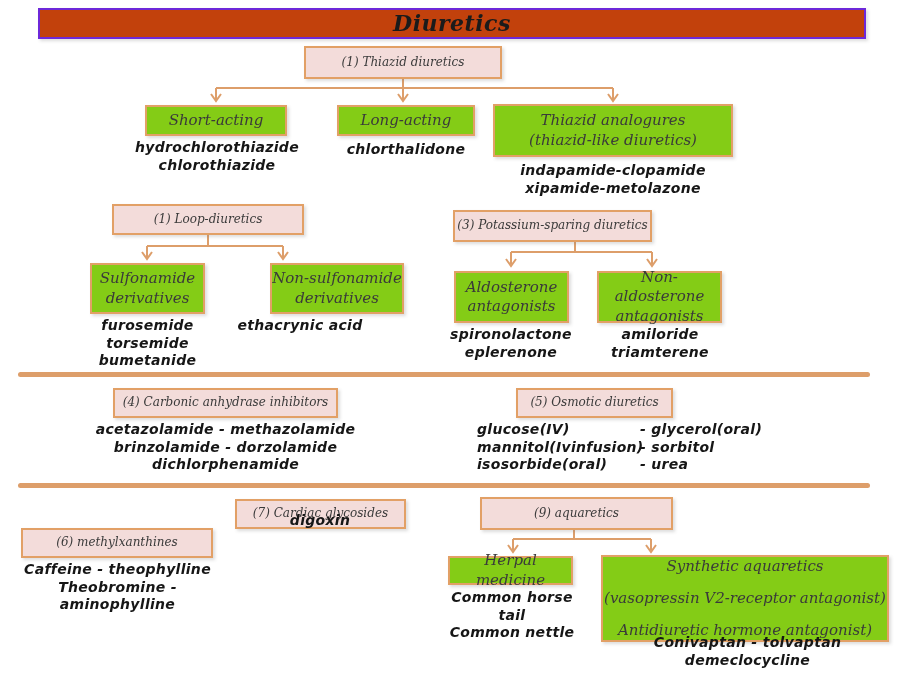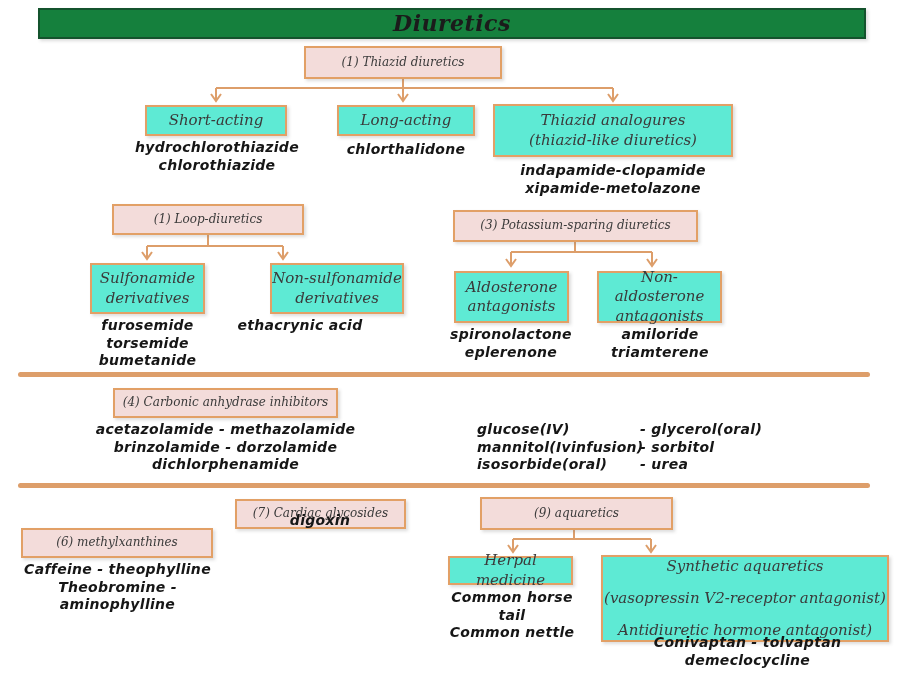--- a/index.html
+++ b/index.html
@@ -8,27 +8,27 @@
     overflow:hidden;font-family:"Liberation Sans",sans-serif;
   }
   
   .box{
     position:absolute;box-sizing:border-box;
     display:flex;flex-direction:column;justify-content:center;align-items:center;
     text-align:center;
     box-shadow:2px 2px 3px rgba(120,120,120,.25);
   }
   .banner{
-    background:#15803d;border:2px solid #14532d;
+    background:#c2410c;border:2px solid #6d28d9;
   }
   .cat{
     background:#f3dcda;border:2px solid #e2a066;
   }
   .leaf{
-    background:#5eead4;border:2px solid #e2a066;
+    background:#84cc16;border:2px solid #e2a066;
   }
   
   .lbl{
     font-family:"DejaVu Serif","Liberation Serif",serif;
     font-style:italic;color:#3a3a3a;line-height:1.3;
   }
   .title-lbl{font-size:22px;color:#1b1b1b;font-weight:600;letter-spacing:.5px;}
   .cat-lbl{font-size:12px;}
   .leaf-lbl{font-size:15px;}
   .drug{
@@ -113,21 +113,21 @@
   </div>
 
   <div class="box leaf" style="left:233px;top:263px;width:134px;height:51px;margin-left:37px;">
     <div class="lbl leaf-lbl">Non-sulfonamide</div>
     <div class="lbl leaf-lbl">derivatives</div>
   </div>
   <div class="drug" style="left:225px;top:317px;width:150px;">
     <div>ethacrynic acid</div>
   </div>
 
-  <div class="box cat" style="left:453px;top:210px;width:245px;height:32px;">
+  <div class="box cat" style="left:453px;top:210px;width:199px;height:32px;">
     <div class="lbl cat-lbl">(3) Potassium-sparing diuretics</div>
   </div>
 
   <div class="box leaf" style="left:454px;top:271px;width:115px;height:52px;">
     <div class="lbl leaf-lbl">Aldosterone</div>
     <div class="lbl leaf-lbl">antagonists</div>
   </div>
   <div class="drug" style="left:446px;top:326px;width:130px;">
     <div>spironolactone</div>
     <div>eplerenone</div>
@@ -144,20 +144,23 @@
 
   <div class="box cat" style="left:113px;top:388px;width:225px;height:30px;">
     <div class="lbl cat-lbl">(4) Carbonic anhydrase inhibitors</div>
   </div>
   <div class="drug" style="left:93px;top:421px;width:265px;">
     <div>acetazolamide - methazolamide</div>
     <div>brinzolamide - dorzolamide</div>
     <div>dichlorphenamide</div>
   </div>
 
+  <div class="box cat" style="left:516px;top:388px;width:157px;height:30px;">
+    <div class="lbl cat-lbl">(5) Osmotic diuretics</div>
+  </div>
   <div class="drug left" style="left:477px;top:421px;width:165px;">
     <div>glucose(IV)</div>
     <div>mannitol(Ivinfusion)</div>
     <div>isosorbide(oral)</div>
   </div>
   <div class="drug left" style="left:640px;top:421px;width:140px;">
     <div>- glycerol(oral)</div>
     <div>- sorbitol</div>
     <div>- urea</div>
   </div>

